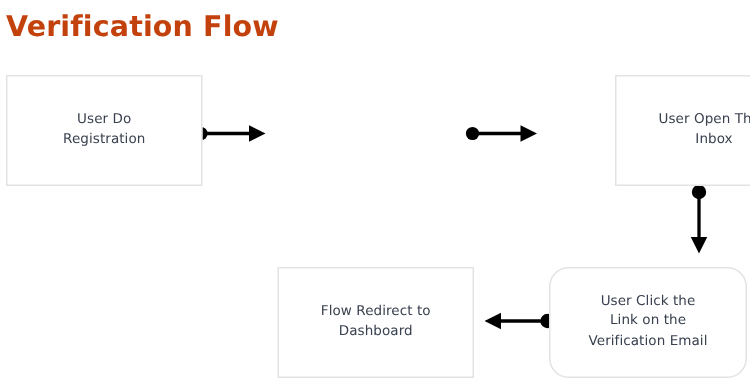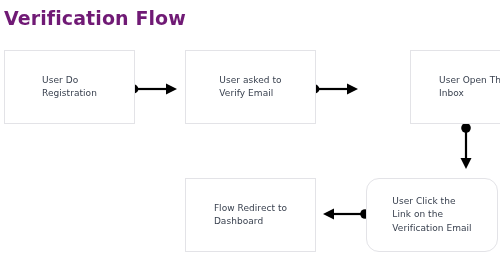--- a/index.html
+++ b/index.html
@@ -24,34 +24,34 @@
     height: 256px;
   }
 
   .diagram-title {
     position: absolute;
     left: 4px;
     top: 6px;
     font-size: 19px;
     font-weight: 700;
     letter-spacing: 0.1px;
-    color: #701a75;
+    color: #c2410c;
     line-height: 24px;
     white-space: nowrap;
   }
 
   .node {
     position: absolute;
     box-sizing: border-box;
     background: #ffffff;
     border: 1px solid #e3e3e7;
     display: flex;
     align-items: center;
     justify-content: center;
-    text-align: left;
+    text-align: center;
   }
   .node-label {
     font-size: 9px;
     line-height: 13.5px;
     color: #39414f;
     letter-spacing: 0.05px;
     padding: 0 6px;
     white-space: pre-line;
   }
 
@@ -101,24 +101,20 @@
       <line x1="363" y1="214" x2="333" y2="214" stroke="#000000" stroke-width="2.2"></line>
       <polygon points="334,208.5 323,214 334,219.5" fill="#000000"></polygon>
     </g>
   </svg>
 
   <div class="node" id="node-registration">
     <span class="node-label">User Do
 Registration</span>
   </div>
 
-  <div class="node" id="node-verify-email">
-    <span class="node-label">User asked to
-Verify Email</span>
-  </div>
 
   <div class="node" id="node-open-inbox">
     <span class="node-label">User Open Their
 Inbox</span>
   </div>
 
   <div class="node" id="node-click-link">
     <span class="node-label">User Click the
 Link on the
 Verification Email</span>

